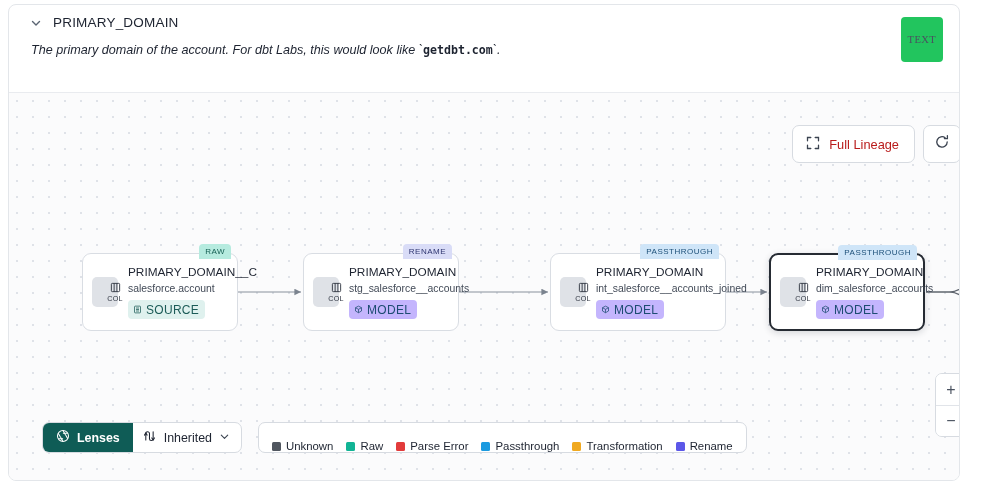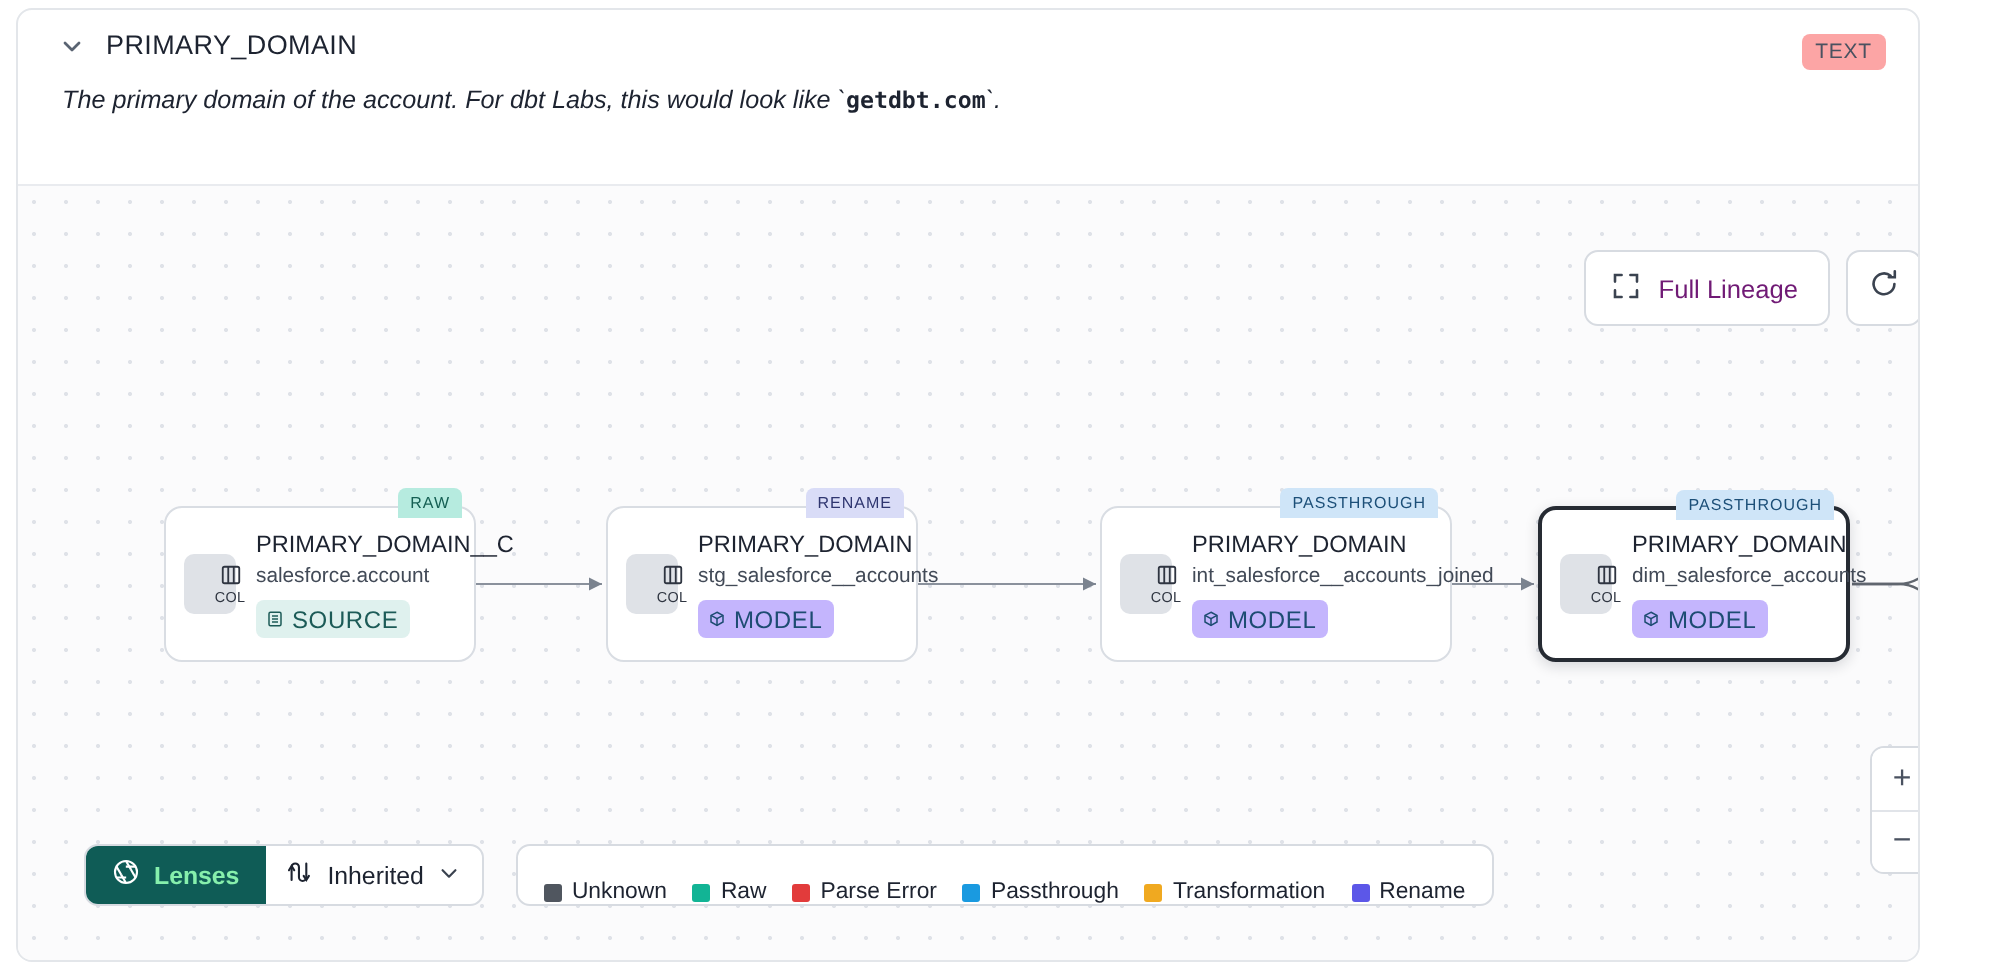--- a/index.html
+++ b/index.html
@@ -28,23 +28,23 @@
     width: 14px; height: 14px;
     display: flex; align-items: center; justify-content: center;
     color: #5a6472; flex: none;
   }
   .chev svg { display: block; }
   .hdr-title {
     font-size: 13.5px; color: #1d2330; letter-spacing: .2px;
   }
   .type-badge {
     position: absolute; right: 16px; top: 12px;
-    background: #fca5a5; color: #4a5260;
+    background: #22c55e; color: #4a5260;
     font-size: 10.5px; letter-spacing: .4px;
-    padding: 3px 7px; border-radius: 4px;
+    padding: 17px 7px; border-radius: 4px; font-family: Liberation Serif, serif;
   }
   .desc {
     margin-top: 11px; margin-left: 2px;
     font-size: 12.6px; font-style: italic; color: #1d2330;
     line-height: 1.45;
   }
   .desc code {
     font-family: "DejaVu Sans Mono", monospace;
     font-style: normal; font-weight: bold; font-size: 11.6px;
   }
@@ -66,21 +66,21 @@
     border-top: 1px solid #e9ebef;
     overflow: hidden;
   }
 
   
   .top-ctrls { position: absolute; right: 40px; top: 32px; display: flex; gap: 8px; }
   .btn-lineage {
     height: 38px; display: flex; align-items: center; gap: 9px;
     padding: 0 15px 0 13px;
     background: #fff; border: 1px solid #d7dbe1; border-radius: 7px;
-    font-size: 12.8px; color: #701a75; cursor: pointer;
+    font-size: 12.8px; color: #b91c1c; cursor: pointer;
   }
   .btn-refresh {
     width: 38px; height: 38px;
     display: flex; align-items: center; justify-content: center;
     background: #fff; border: 1px solid #d7dbe1; border-radius: 7px;
     cursor: pointer; color: #3b4350;
   }
 
   
   .zoom-ctrls {
@@ -142,21 +142,21 @@
   .edges { position: absolute; inset: 0; pointer-events: none; }
 
   
   .bottom-bar { position: absolute; left: 33px; bottom: 29px; display: flex; gap: 16px; align-items: center; }
   .seg {
     display: flex; align-items: stretch; height: 31px;
     border: 1px solid #d7dbe1; border-radius: 7px; overflow: hidden; background: #fff;
   }
   .seg-lenses {
     display: flex; align-items: center; gap: 7px;
-    background: #0f5c56; color: #86efac;
+    background: #0f5c56; color: #ffffff;
     padding: 0 13px; font-size: 12.4px; font-weight: bold; cursor: pointer;
   }
   .seg-evo {
     display: flex; align-items: center; gap: 7px;
     padding: 0 11px 0 10px; font-size: 12.4px; color: #1d2330; cursor: pointer;
   }
   .legend {
     display: flex; align-items: flex-end; gap: 13px; height: 31px;
     padding: 0 13px; background: #fff;
     border: 1px solid #d7dbe1; border-radius: 7px;

